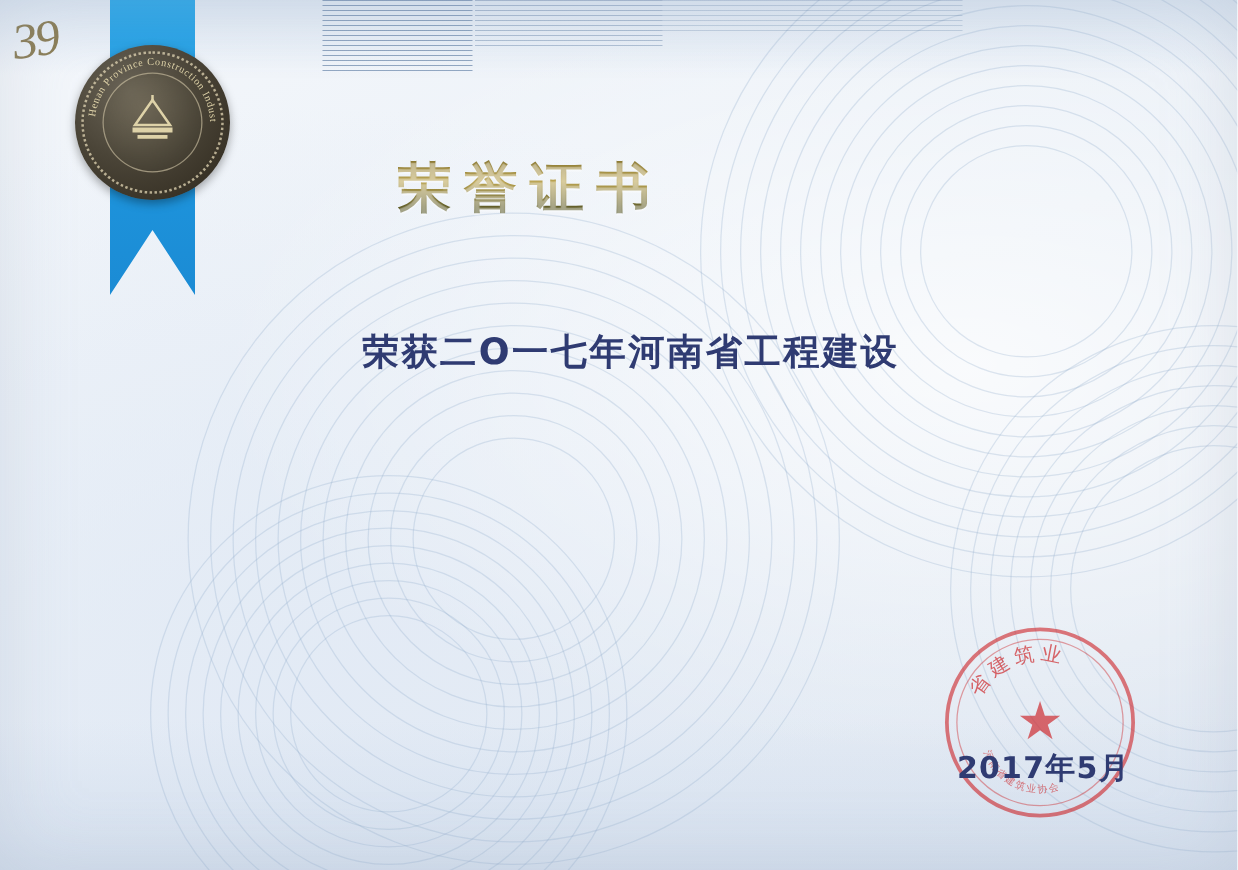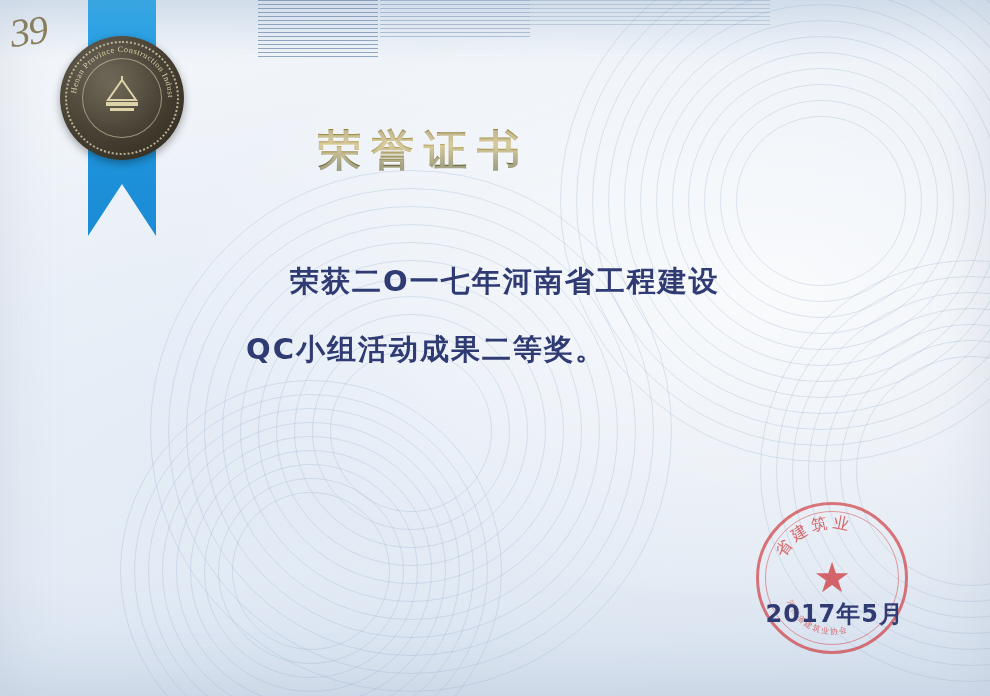--- a/index.html
+++ b/index.html
@@ -313,21 +313,20 @@
         <rect x="14" y="34" width="24" height="3" fill="#ded2a8"></rect>
         <line x1="26" y1="2" x2="26" y2="8" stroke="#ded2a8" stroke-width="2"></line>
       </svg>
     </div>
   </div>
 
   <div class="title-cn">荣誉证书</div>
 
   <div class="body-text">
     <div class="line indent">荣获二O一七年河南省工程建设</div>
-    <div class="line indent2">QC小组活动成果二等奖。</div>
   </div>
 
   <div class="red-seal">
     <div class="seal-inner"></div>
     <svg viewBox="0 0 146 146" width="146" height="146" style="position:absolute;inset:0;">
       <defs>
         <path id="sealArcTop" d="M 20,76 A 53,53 0 0 1 126,76"></path>
         <path id="sealArcBottom" d="M 26,82 A 47,47 0 0 0 120,82"></path>
       </defs>
       <text font-family="DejaVu Sans, sans-serif" font-size="16" fill="rgba(205,38,42,0.82)" letter-spacing="4">

